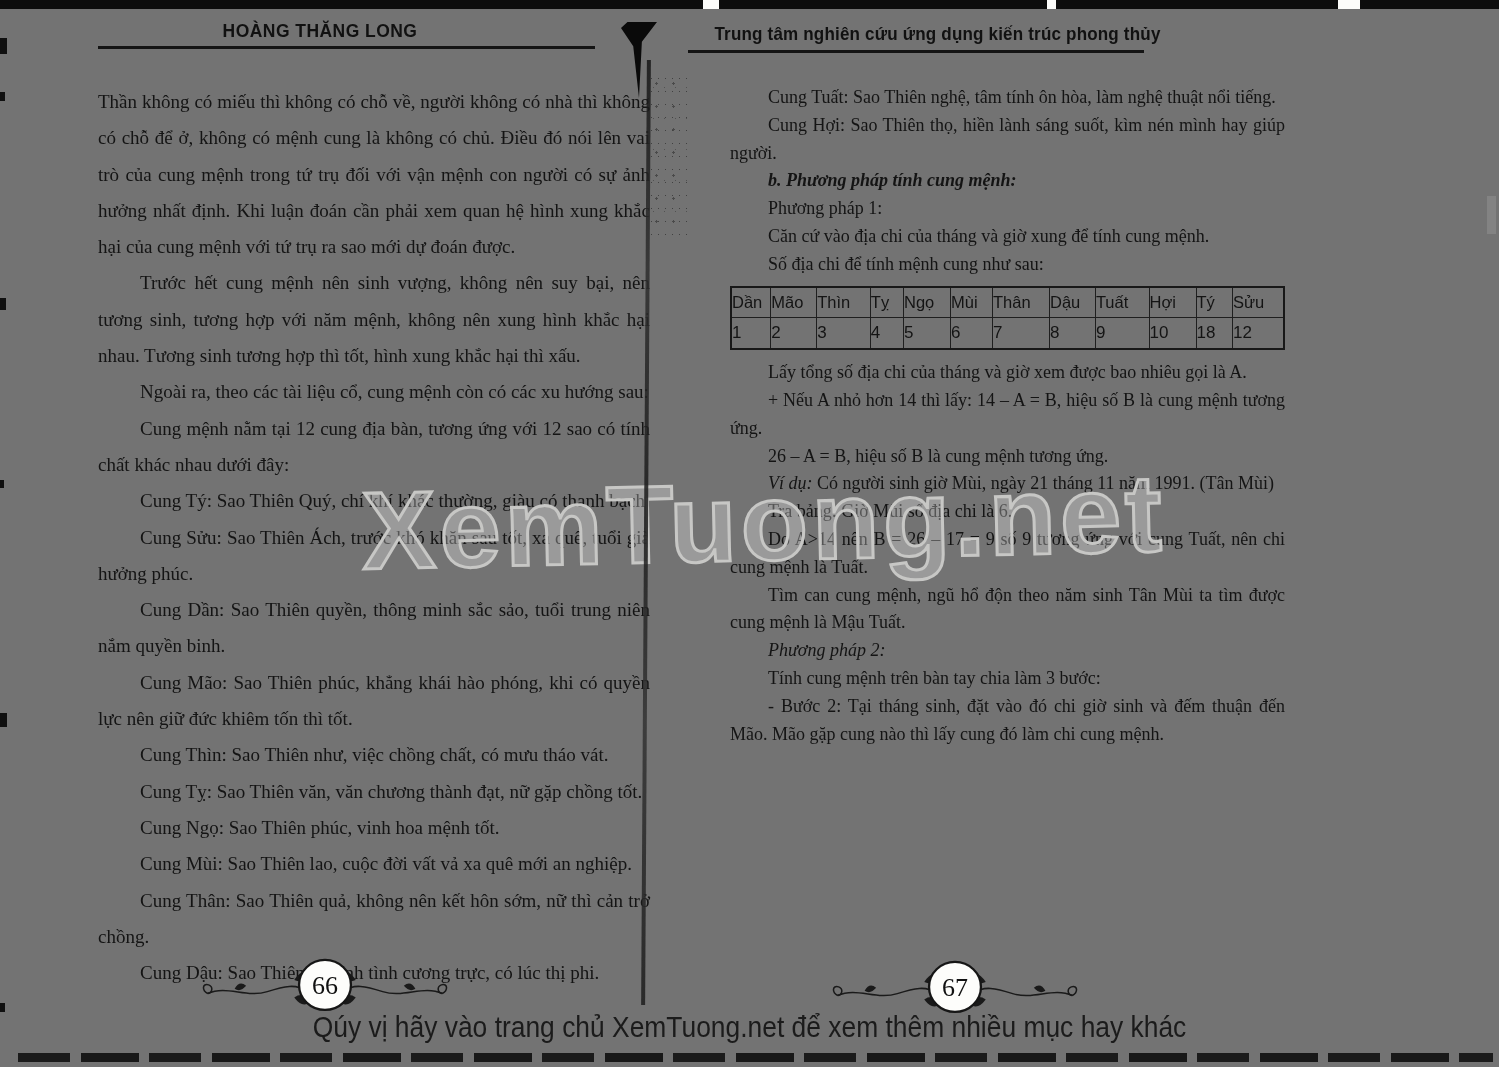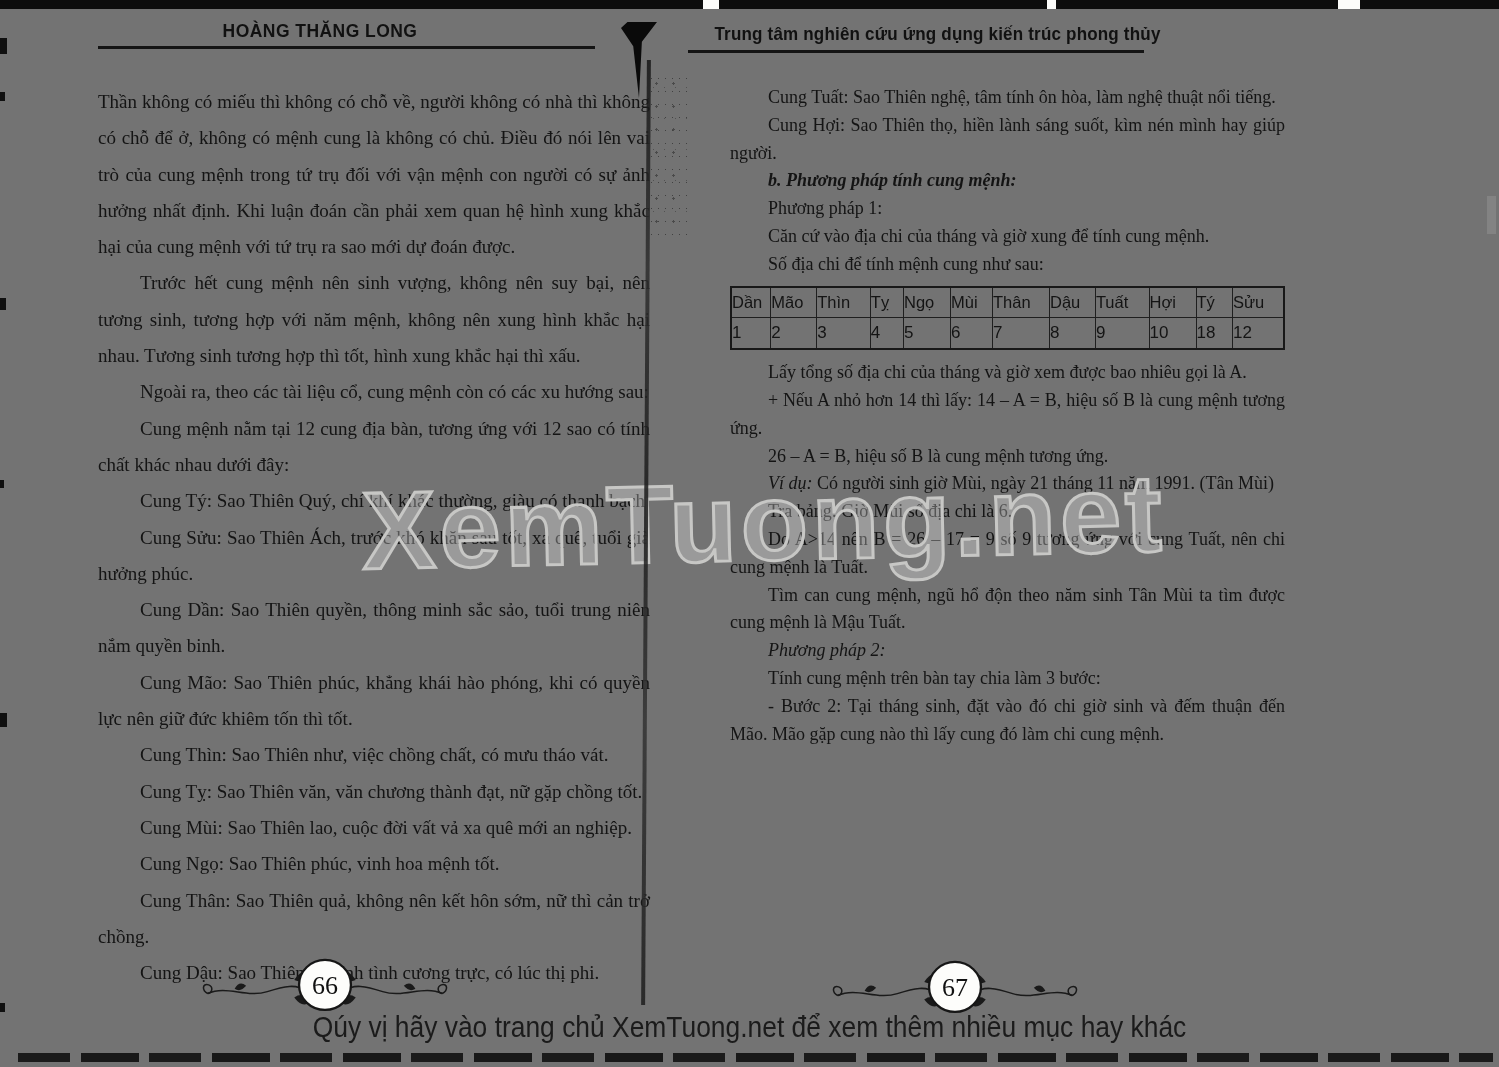--- a/index.html
+++ b/index.html
@@ -83,22 +83,22 @@
       <p class="para flush">Thần không có miếu thì không có chỗ về, người không có nhà thì không có chỗ để ở, không có mệnh cung là không có chủ. Điều đó nói lên vai trò của cung mệnh trong tứ trụ đối với vận mệnh con người có sự ảnh hưởng nhất định. Khi luận đoán cần phải xem quan hệ hình xung khắc hại của cung mệnh với tứ trụ ra sao mới dự đoán được.</p>
       <p class="para">Trước hết cung mệnh nên sinh vượng, không nên suy bại, nên tương sinh, tương hợp với năm mệnh, không nên xung hình khắc hại nhau. Tương sinh tương hợp thì tốt, hình xung khắc hại thì xấu.</p>
       <p class="para">Ngoài ra, theo các tài liệu cổ, cung mệnh còn có các xu hướng sau:</p>
       <p class="para">Cung mệnh nằm tại 12 cung địa bàn, tương ứng với 12 sao có tính chất khác nhau dưới đây:</p>
       <p class="para">Cung Tý: Sao Thiên Quý, chí khí khác thường, giàu có thanh bạch.</p>
       <p class="para">Cung Sửu: Sao Thiên Ách, trước khó khăn sau tốt, xa quê, tuổi già hưởng phúc.</p>
       <p class="para">Cung Dần: Sao Thiên quyền, thông minh sắc sảo, tuổi trung niên nắm quyền binh.</p>
       <p class="para">Cung Mão: Sao Thiên phúc, khẳng khái hào phóng, khi có quyền lực nên giữ đức khiêm tốn thì tốt.</p>
       <p class="para">Cung Thìn: Sao Thiên như, việc chồng chất, có mưu tháo vát.</p>
       <p class="para">Cung Tỵ: Sao Thiên văn, văn chương thành đạt, nữ gặp chồng tốt.</p>
+      <p class="para">Cung Ngọ: Sao Thiên phúc, vinh hoa mệnh tốt.</p>
       <p class="para">Cung Mùi: Sao Thiên lao, cuộc đời vất vả xa quê mới an nghiệp.</p>
-      <p class="para">Cung Ngọ: Sao Thiên phúc, vinh hoa mệnh tốt.</p>
       <p class="para">Cung Thân: Sao Thiên quả, không nên kết hôn sớm, nữ thì cản trở chồng.</p>
       <p class="para">Cung Dậu: Sao Thiên bí, tính tình cương trực, có lúc thị phi.</p>
     </div>
   <div class="col right">
       <p class="para">Cung Tuất: Sao Thiên nghệ, tâm tính ôn hòa, làm nghệ thuật nổi tiếng.</p>
       <p class="para">Cung Hợi: Sao Thiên thọ, hiền lành sáng suốt, kìm nén mình hay giúp người.</p>
       <p class="para hbi">b. Phương pháp tính cung mệnh:</p>
       <p class="para">Phương pháp 1:</p>
       <p class="para">Căn cứ vào địa chi của tháng và giờ xung để tính cung mệnh.</p>
       <p class="para">Số địa chi để tính mệnh cung như sau:</p>

